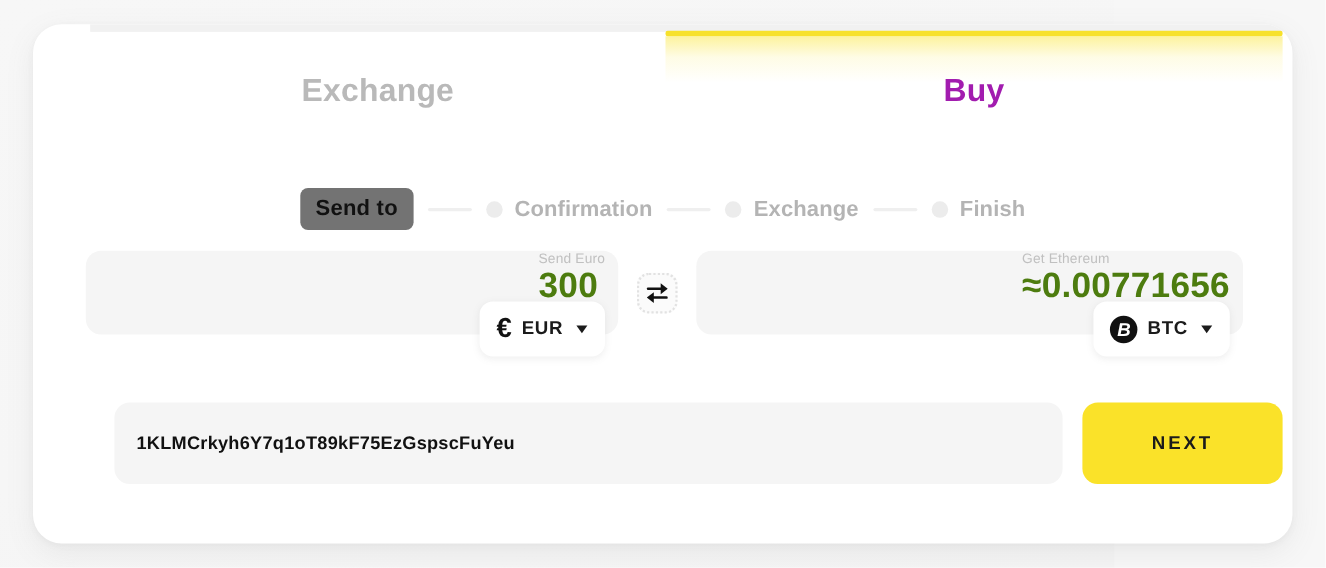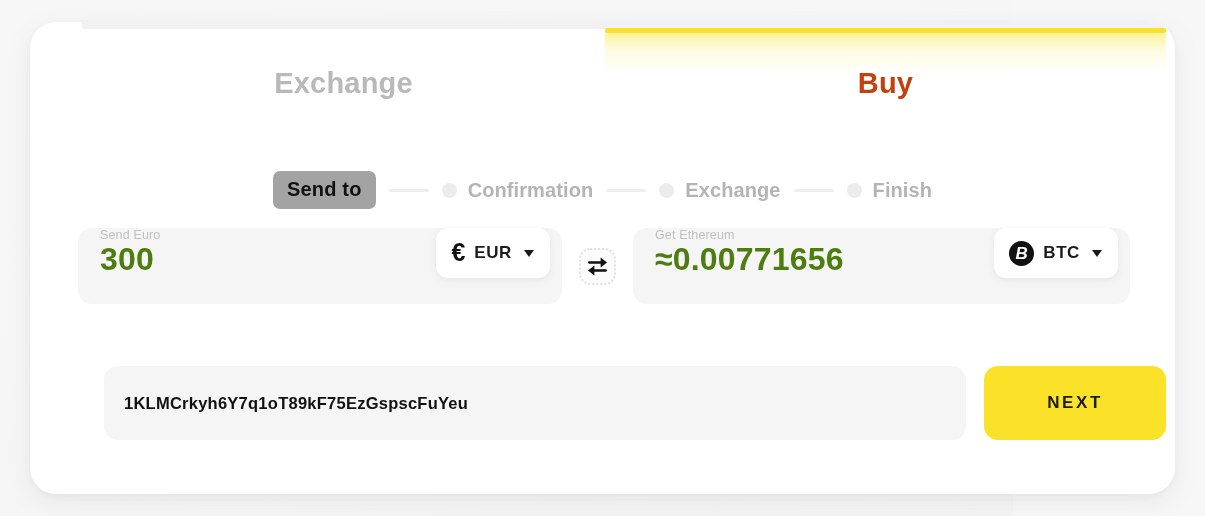--- a/index.html
+++ b/index.html
@@ -77,21 +77,21 @@
     top: 44px;
     left: 0;
     width: 100%;
     text-align: center;
     font-size: 29px;
     font-weight: bold;
     letter-spacing: 0.2px;
     line-height: 34px;
   }
   .tab-exchange .tab-label { color: #b9b9b9; }
-  .tab-buy .tab-label { color: #c2410c; }
+  .tab-buy .tab-label { color: #a21caf; }
 
   .tab-active-bar {
     position: absolute;
     left: 0;
     top: 6px;
     width: 100%;
     height: 5px;
     background: #f7e12a;
     border-radius: 2px;
   }
@@ -131,21 +131,21 @@
   }
   .step-name {
     font-size: 20px;
     font-weight: bold;
     color: #b4b4b4;
     letter-spacing: 0.1px;
     white-space: nowrap;
   }
   .step.active .step-name {
     color: #111111;
-    background: #a3a3a3;
+    background: #737373;
     border-radius: 7px;
     padding: 7px 14px 8px 14px;
     font-size: 20px;
     letter-spacing: 0.2px;
     text-align: center;
   }
   .step-line {
     width: 40px;
     height: 3px;
     border-radius: 2px;
@@ -163,23 +163,24 @@
     height: 76px;
     display: flex;
     align-items: center;
   }
   .field {
     position: relative;
     height: 76px;
     background: #f5f5f5;
     border-radius: 14px;
     display: flex;
-    align-items: flex-start;
+    align-items: flex-end;
     box-sizing: border-box;
     padding: 0 12px 0 22px;
+    flex-direction: column;
   }
   .field-send { width: 484px; }
   .field-get  { width: 497px; }
 
   .field-texts {
     flex: 1 1 auto;
     min-width: 0;
     display: flex;
     flex-direction: column;
     justify-content: center;

